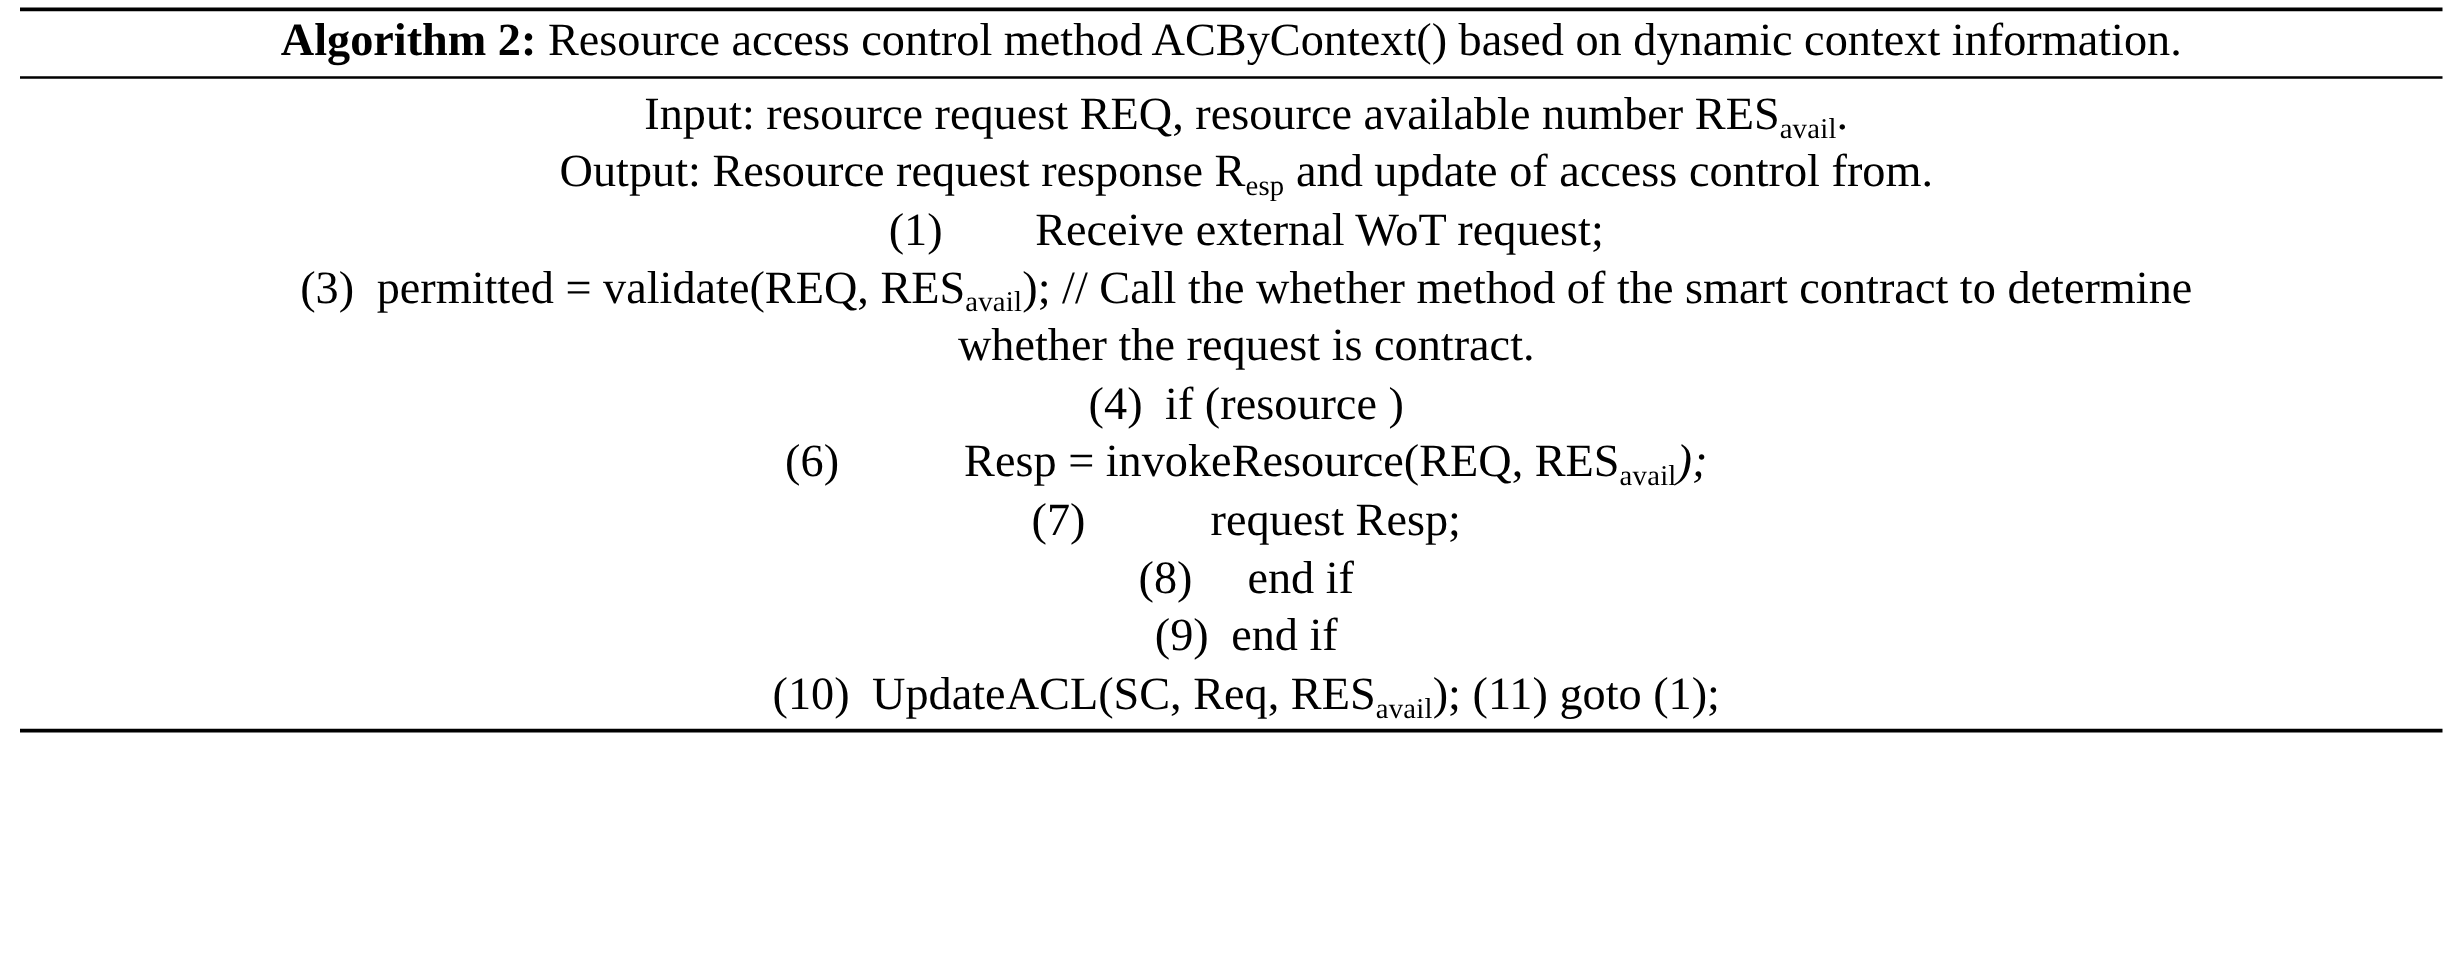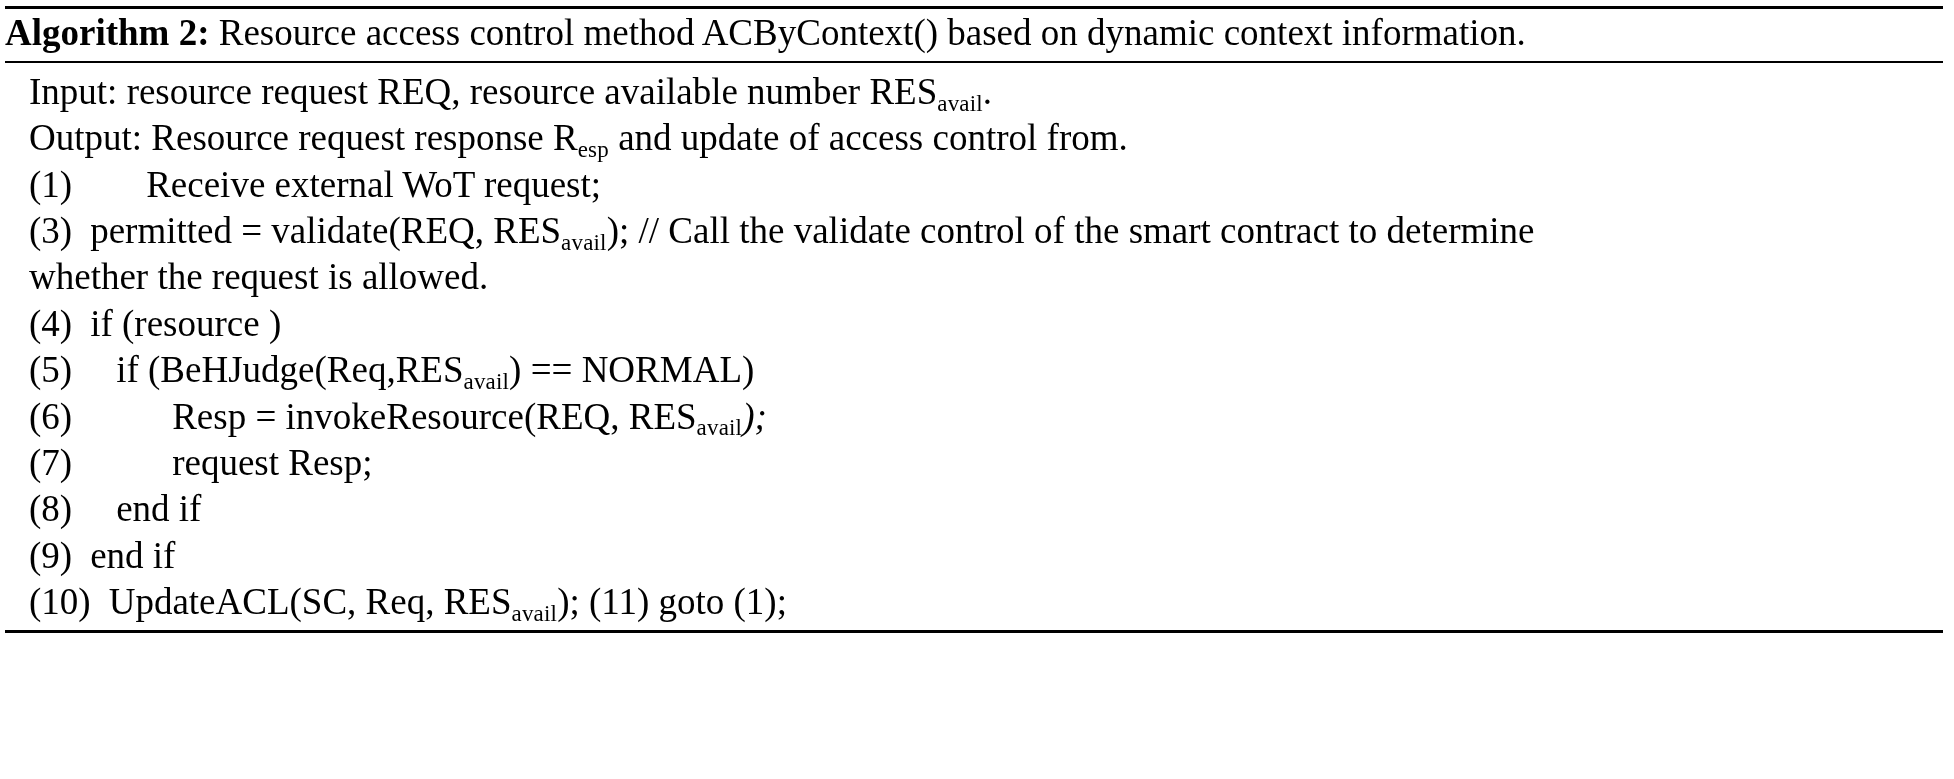--- a/index.html
+++ b/index.html
@@ -9,23 +9,24 @@
   }
   body {
     width: 1954px;
     height: 779px;
     font-family: "Liberation Serif", serif;
     color: #000000;
     overflow: hidden;
   }
   .algorithm-box {
     position: absolute;
-    left: 5px;
+    left: 16px;
     top: 6px;
     width: 1938px;
+    text-align: center;
   }
   .rule {
     border: 0;
     border-top: 3px solid #000;
     margin: 0;
     height: 0;
   }
   .rule-thin {
     border-top: 2px solid #000;
   }
@@ -77,27 +78,26 @@
 
   <div class="body-lines">
 
     <div class="line"><span>Input: resource request REQ, resource available number RES</span><sub>avail</sub><span>.</span></div>
 
     <div class="line"><span>Output: Resource request response R</span><sub>esp</sub><span> and update of access control from.</span></div>
 
     <div class="line"><span>(1)</span><span class="sp3"></span><span>Receive external WoT request;</span></div>
 
 
-    <div class="line"><span>(3)</span><span class="sp1"></span><span>permitted = validate(REQ, RES</span><sub>avail</sub><span>); // Call the validate control of the smart contract to determine</span></div>
+    <div class="line"><span>(3)</span><span class="sp1"></span><span>permitted = validate(REQ, RES</span><sub>avail</sub><span>); // Call the whether method of the smart contract to determine</span></div>
 
-    <div class="line"><span>whether the request is allowed.</span></div>
+    <div class="line"><span>whether the request is contract.</span></div>
 
     <div class="line"><span>(4)</span><span class="sp1"></span><span>if (resource )</span></div>
 
-    <div class="line"><span>(5)</span><span class="sp2"></span><span>if (BeHJudge(Req,RES</span><sub>avail</sub><span>) == NORMAL)</span></div>
 
     <div class="line"><span>(6)</span><span class="sp4"></span><span>Resp = invokeResource(REQ, RES</span><sub>avail</sub><span class="ital">);</span></div>
 
     <div class="line"><span>(7)</span><span class="sp4"></span><span>request Resp;</span></div>
 
     <div class="line"><span>(8)</span><span class="sp2"></span><span>end if</span></div>
 
     <div class="line"><span>(9)</span><span class="sp1"></span><span>end if</span></div>
 
     <div class="line"><span>(10)</span><span class="sp1"></span><span>UpdateACL(SC, Req, RES</span><sub>avail</sub><span>); (11) goto (1);</span></div>

